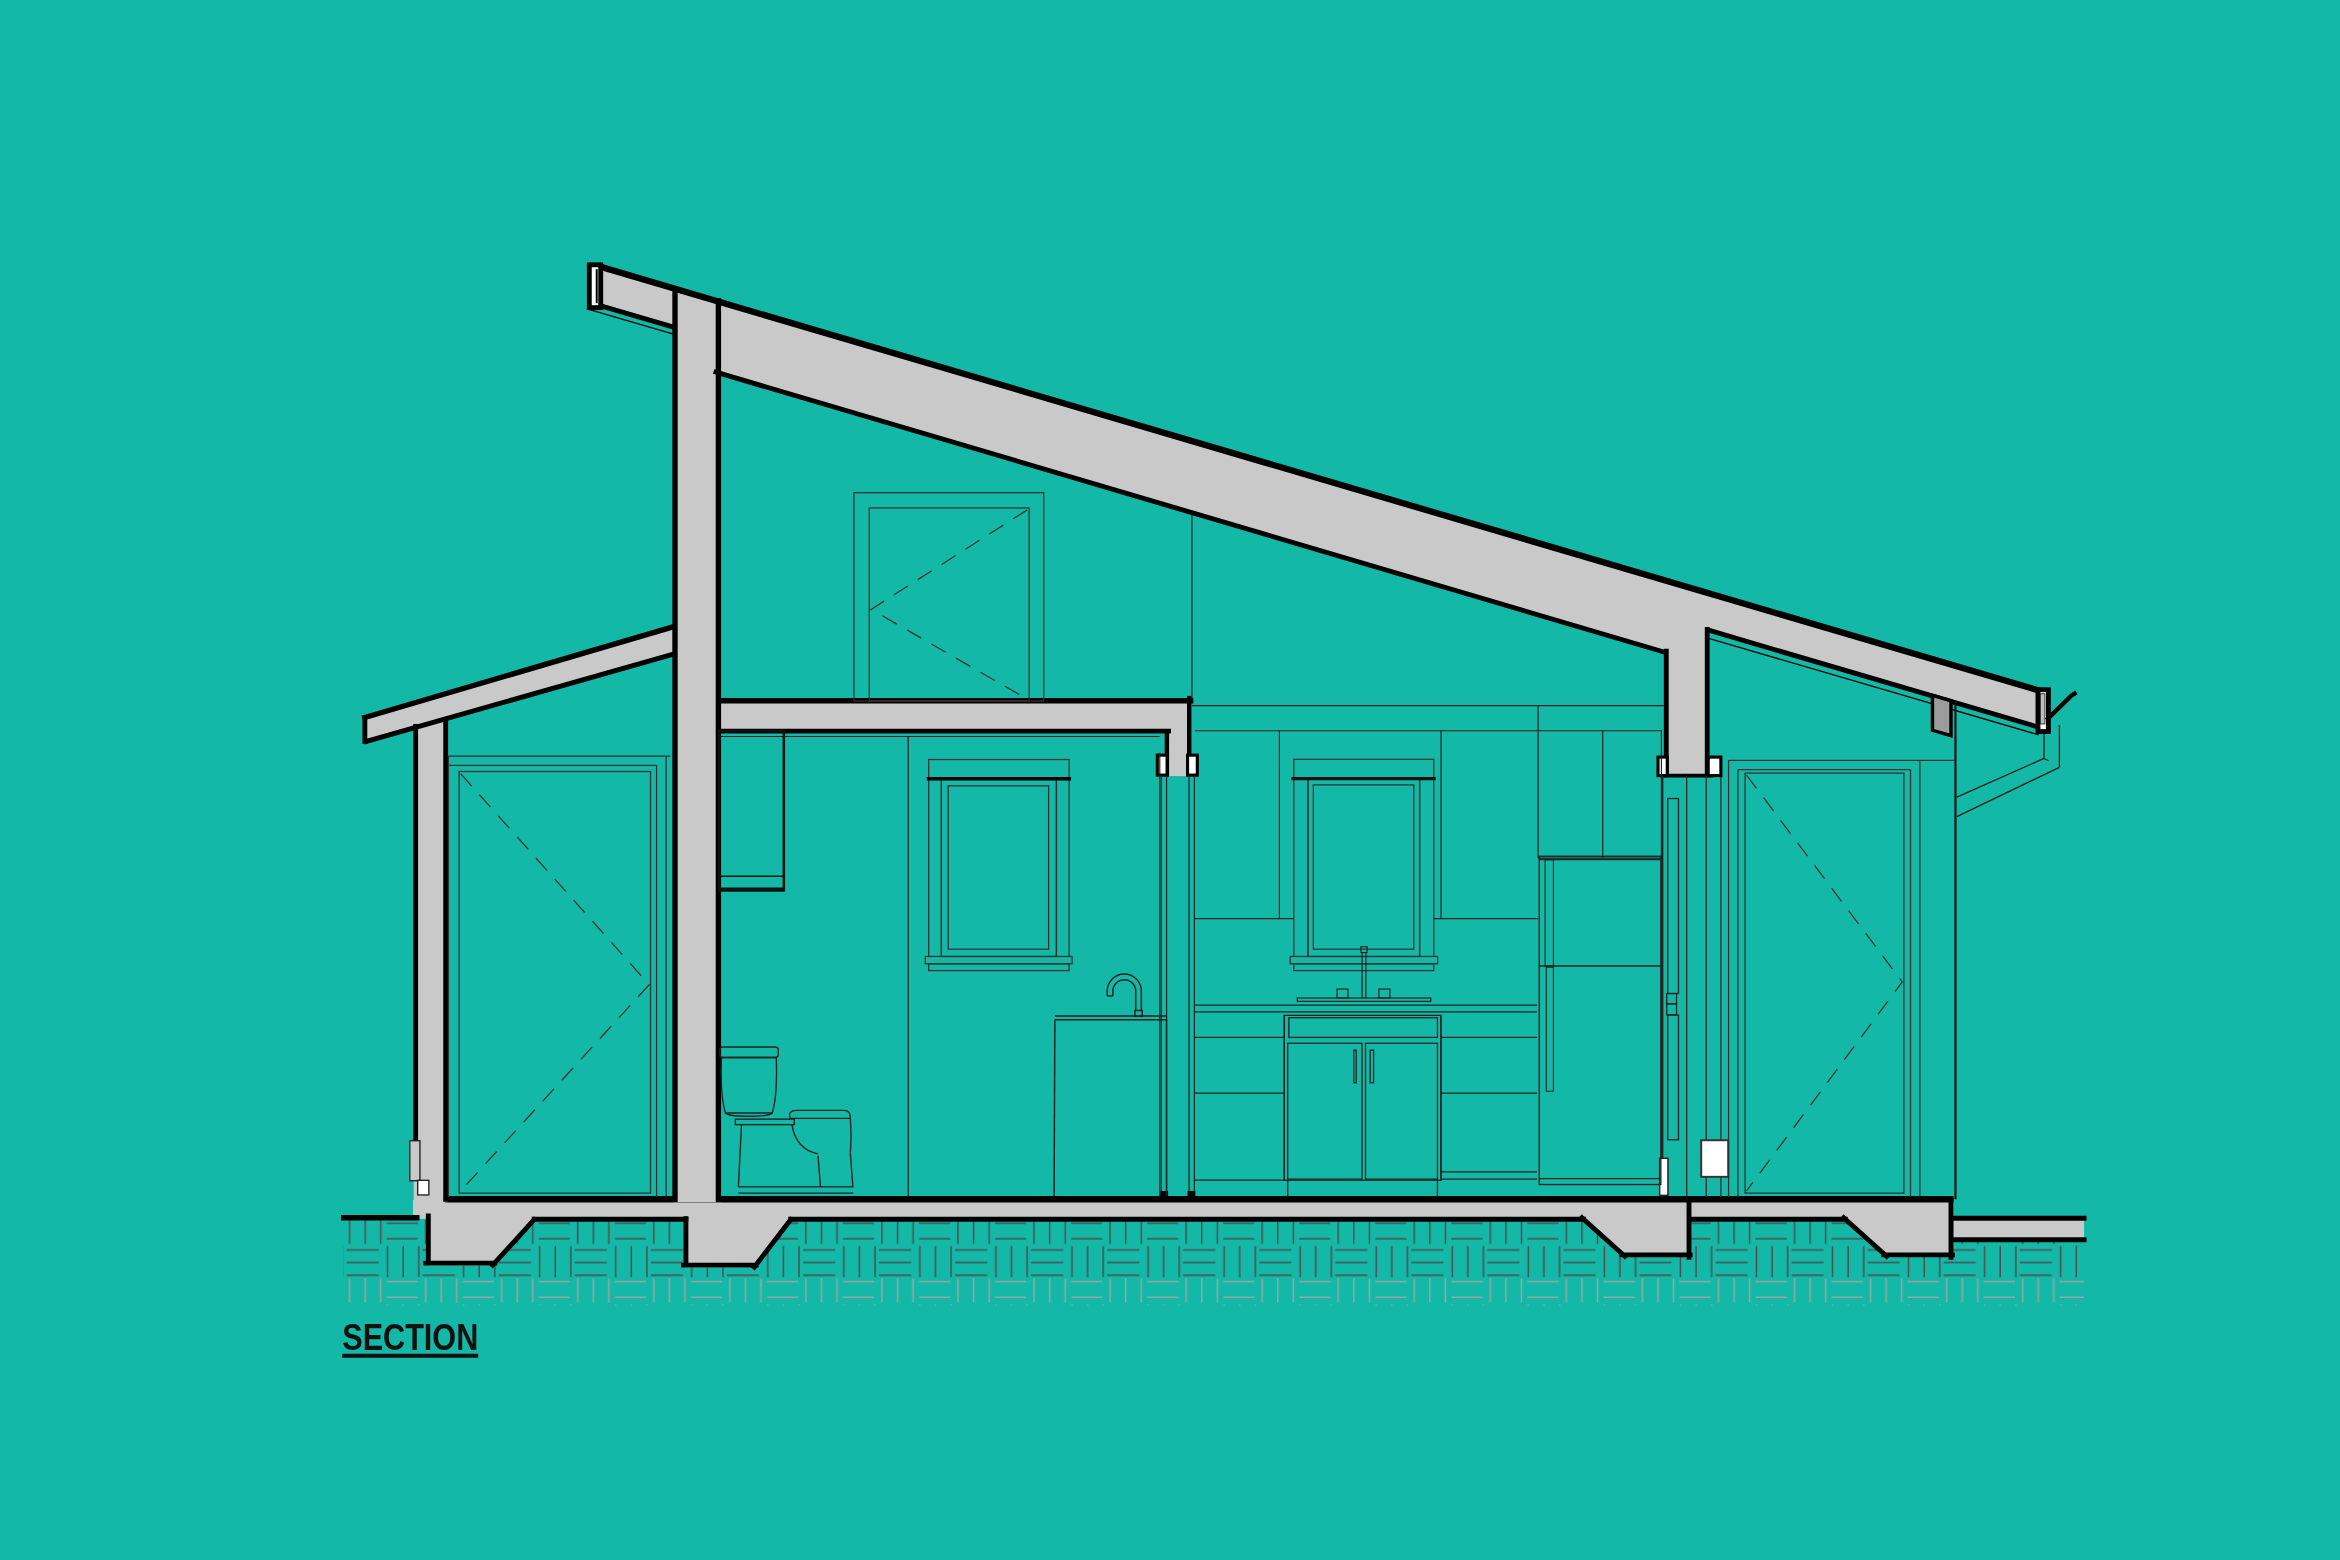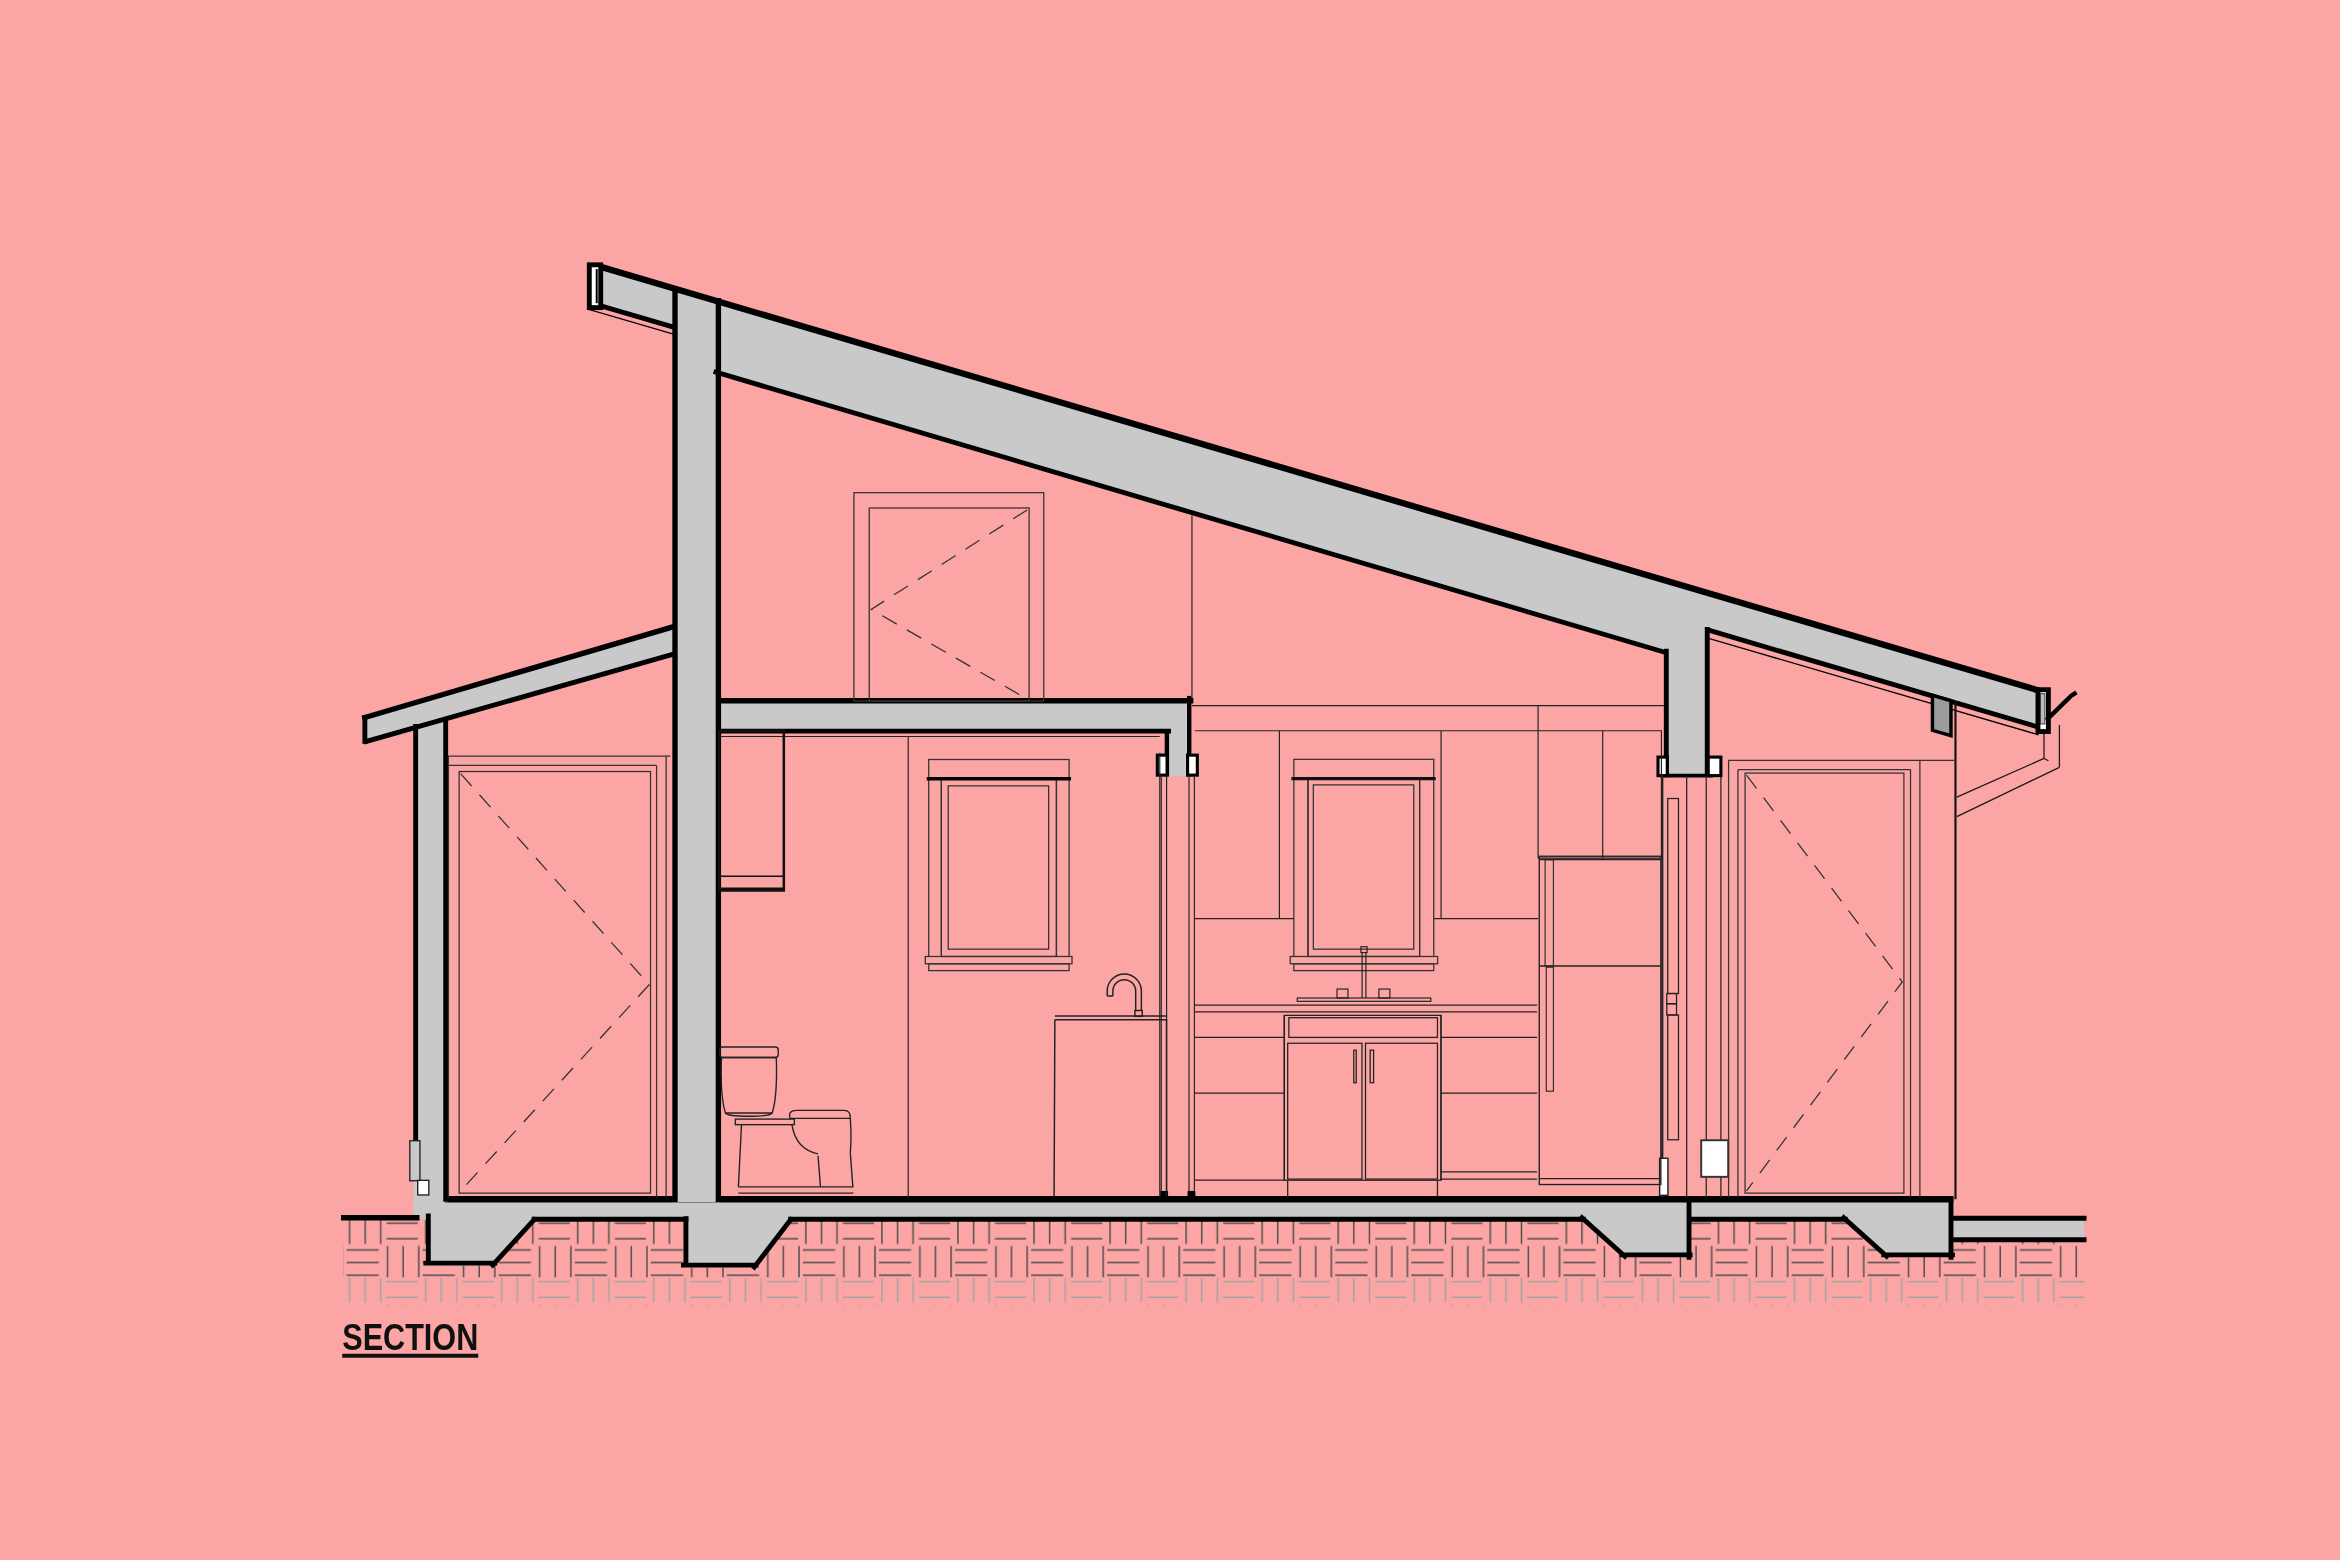--- a/index.html
+++ b/index.html
@@ -1,16 +1,16 @@
 <!DOCTYPE html>
 <html><head>
 <meta charset="utf-8">
 <style>
   html,body{margin:0;padding:0;background:#fff;}
-  .page{width:2341px;height:1560px;position:relative;background:#fca5a5;overflow:hidden;}
+  .page{width:2341px;height:1560px;position:relative;background:#14b8a6;overflow:hidden;}
   svg{display:block;}
 </style>
 </head>
 <body>
 <div class="page">
 <svg width="2341" height="1560" viewBox="0 0 2400 1600">
 <defs>
 <pattern id="bw1" width="78" height="60" patternUnits="userSpaceOnUse" x="352" y="1251">
   <g stroke="#4d4d4d" stroke-width="1.5" fill="none">
     <path d="M6,0V25 M22,0V25 M38,0V25"></path>

